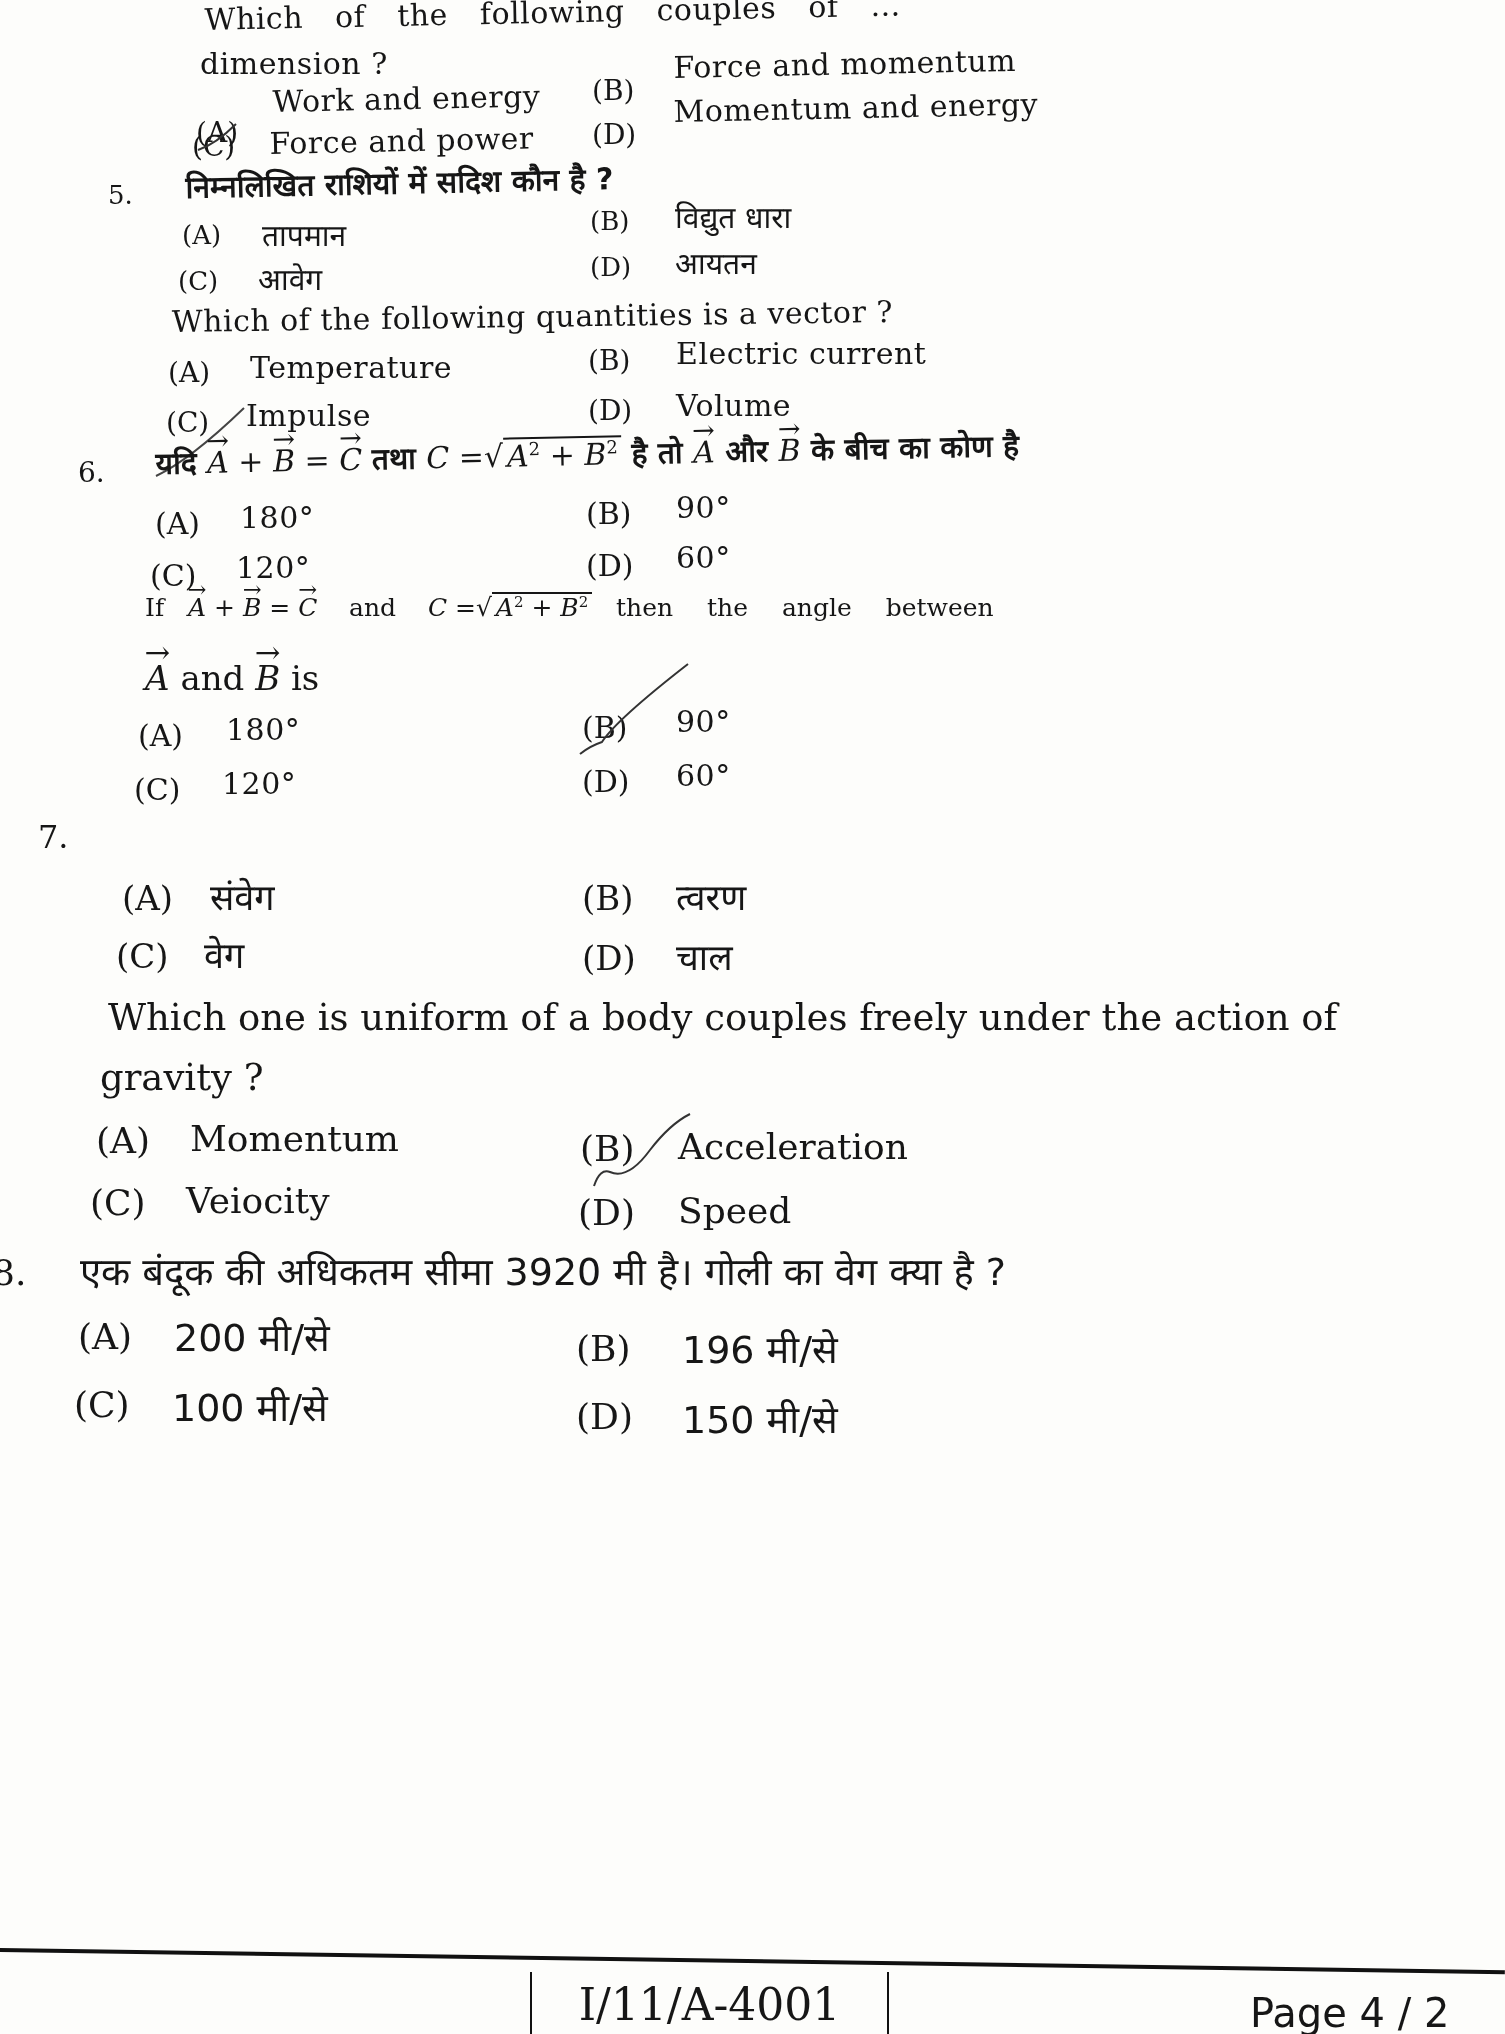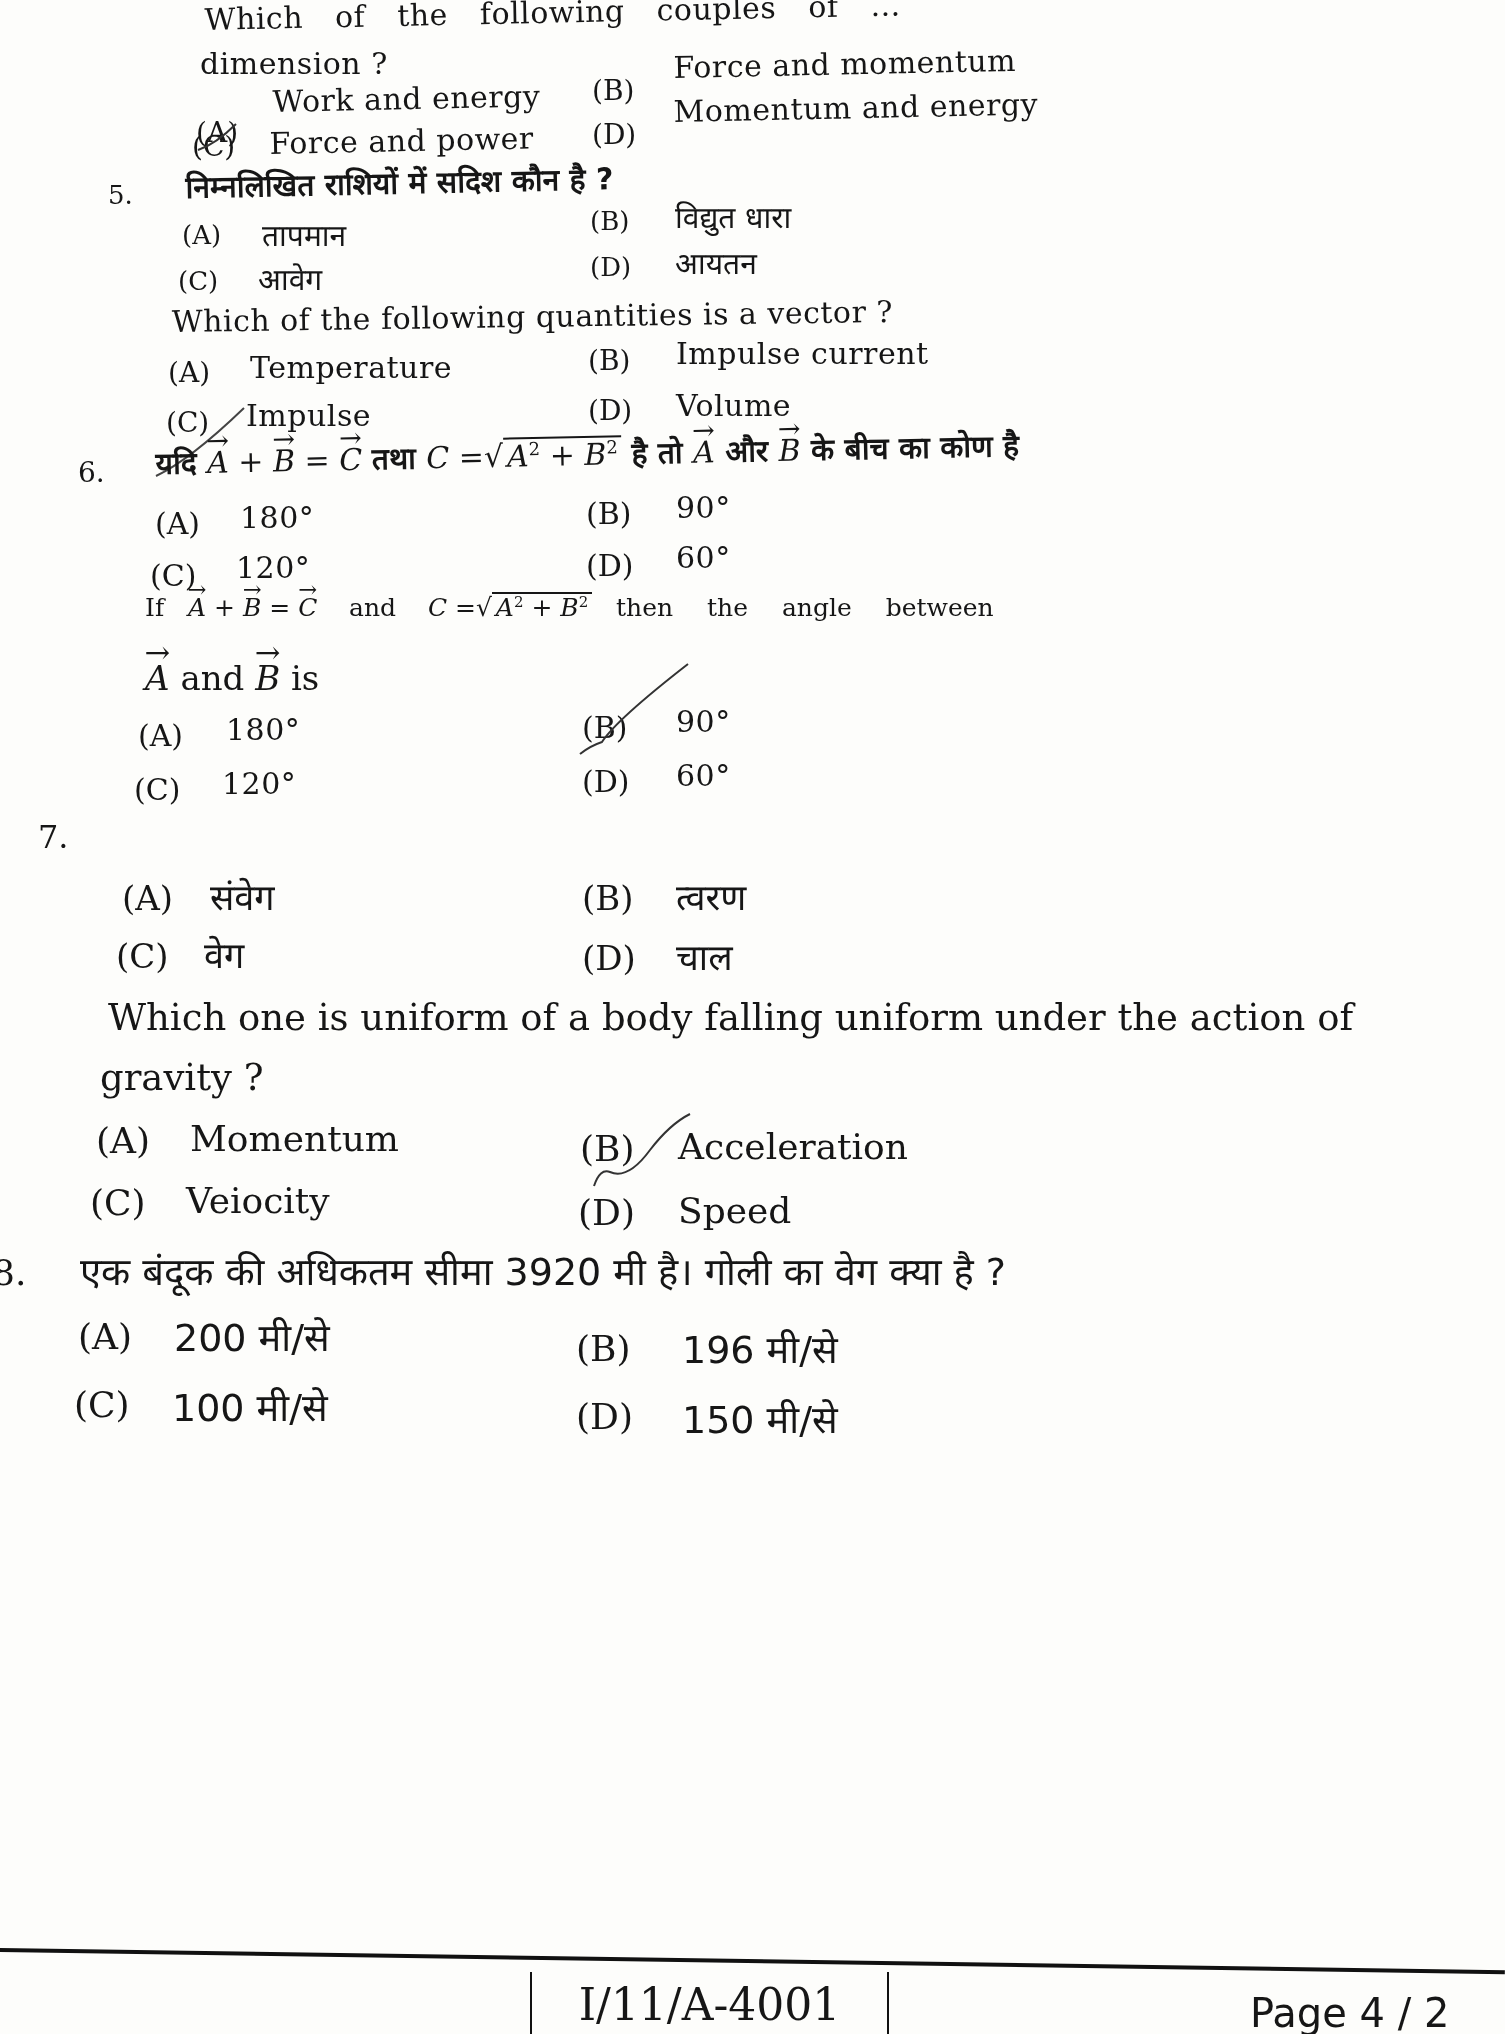--- a/index.html
+++ b/index.html
@@ -71,21 +71,21 @@
   <span class="opt-label" style="left:178px; top:266px; font-size:26px;">(C)</span>
   <span class="opt-text hi-sm" style="left:258px; top:258px; font-weight:normal;">आवेग</span>
   <span class="opt-label" style="left:590px; top:252px; font-size:26px;">(D)</span>
   <span class="opt-text hi-sm" style="left:675px; top:242px; font-weight:normal;">आयतन</span>
 
   <div class="line en-sm tilt-up2" style="left:172px; top:304px;">Which of the following quantities is a vector ?</div>
 
   <span class="opt-label" style="left:168px; top:356px; font-size:28px;">(A)</span>
   <span class="opt-text en-sm" style="left:250px; top:350px;">Temperature</span>
   <span class="opt-label" style="left:588px; top:344px; font-size:28px;">(B)</span>
-  <span class="opt-text en-sm" style="left:676px; top:336px;">Impulse current</span>
+  <span class="opt-text en-sm" style="left:676px; top:336px;">Electric current</span>
   <span class="opt-label" style="left:166px; top:406px; font-size:28px;">(C)</span>
   <span class="opt-text en-sm" style="left:246px; top:398px;">Impulse</span>
   <span class="opt-label" style="left:588px; top:394px; font-size:28px;">(D)</span>
   <span class="opt-text en-sm" style="left:676px; top:388px;">Volume</span>
   <svg class="tick" style="left:150px; top:400px;" width="100" height="80">
     <path d="M6 76 Q40 60 94 8" stroke="#444" stroke-width="2" fill="none"></path>
   </svg>
 
   <span class="q-num" style="left:78px; top:456px; font-size:28px;">6.</span>
   <div class="line hi-sm tilt-up" style="left:156px; top:442px; font-size:30px;">
@@ -151,21 +151,21 @@
 
   <span class="opt-label" style="left:122px; top:878px; font-size:34px;">(A)</span>
   <span class="opt-text hi-md" style="left:210px; top:872px;">संवेग</span>
   <span class="opt-label" style="left:582px; top:878px; font-size:34px;">(B)</span>
   <span class="opt-text hi-md" style="left:676px; top:872px;">त्वरण</span>
   <span class="opt-label" style="left:116px; top:936px; font-size:34px;">(C)</span>
   <span class="opt-text hi-md" style="left:204px; top:930px;">वेग</span>
   <span class="opt-label" style="left:582px; top:938px; font-size:34px;">(D)</span>
   <span class="opt-text hi-md" style="left:676px; top:932px;">चाल</span>
 
-  <div class="line en-md" style="left:108px; top:996px; font-size:37px;">Which one is uniform of a body falling uniform under the action of</div>
+  <div class="line en-md" style="left:108px; top:996px; font-size:37px;">Which one is uniform of a body couples freely under the action of</div>
   <div class="line en-md" style="left:100px; top:1056px; font-size:37px;">gravity ?</div>
 
   <span class="opt-label" style="left:96px; top:1120px; font-size:36px;">(A)</span>
   <span class="opt-text en-md" style="left:190px; top:1118px;">Momentum</span>
   <span class="opt-label" style="left:580px; top:1128px; font-size:36px;">(B)</span>
   <span class="opt-text en-md" style="left:678px; top:1126px;">Acceleration</span>
   <span class="opt-label" style="left:90px; top:1182px; font-size:36px;">(C)</span>
   <span class="opt-text en-md" style="left:186px; top:1180px;">Veiocity</span>
   <span class="opt-label" style="left:578px; top:1192px; font-size:36px;">(D)</span>
   <span class="opt-text en-md" style="left:678px; top:1190px;">Speed</span>

